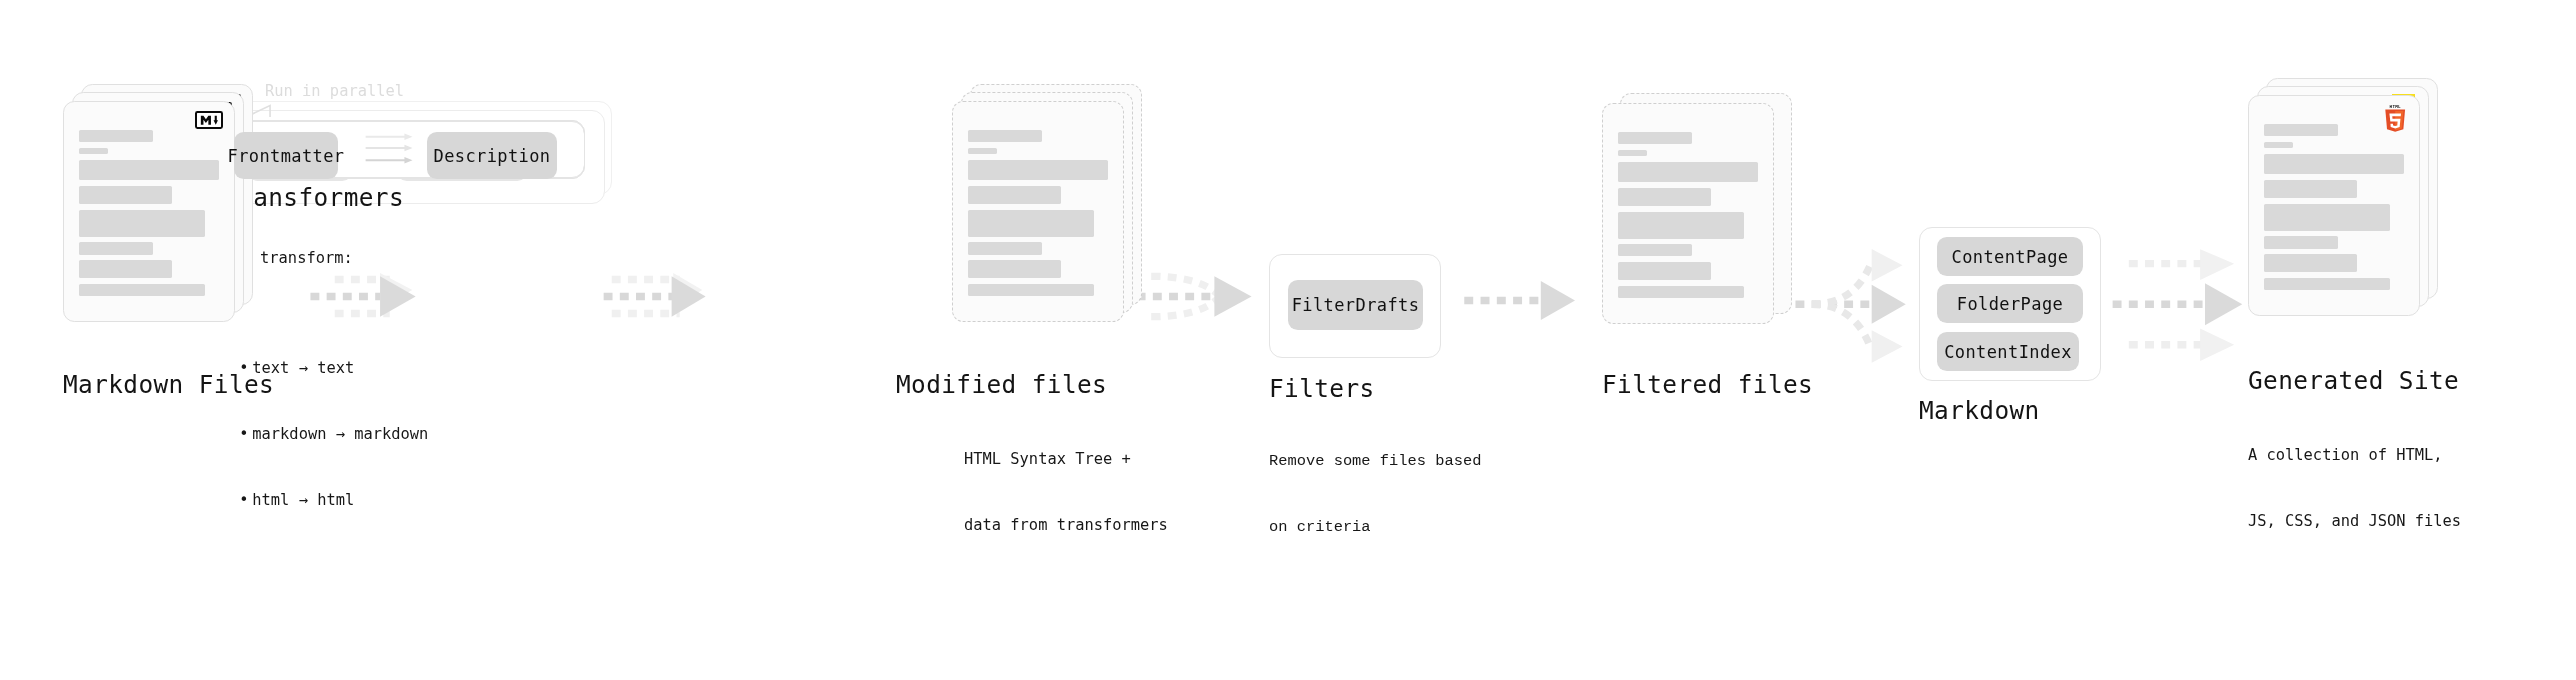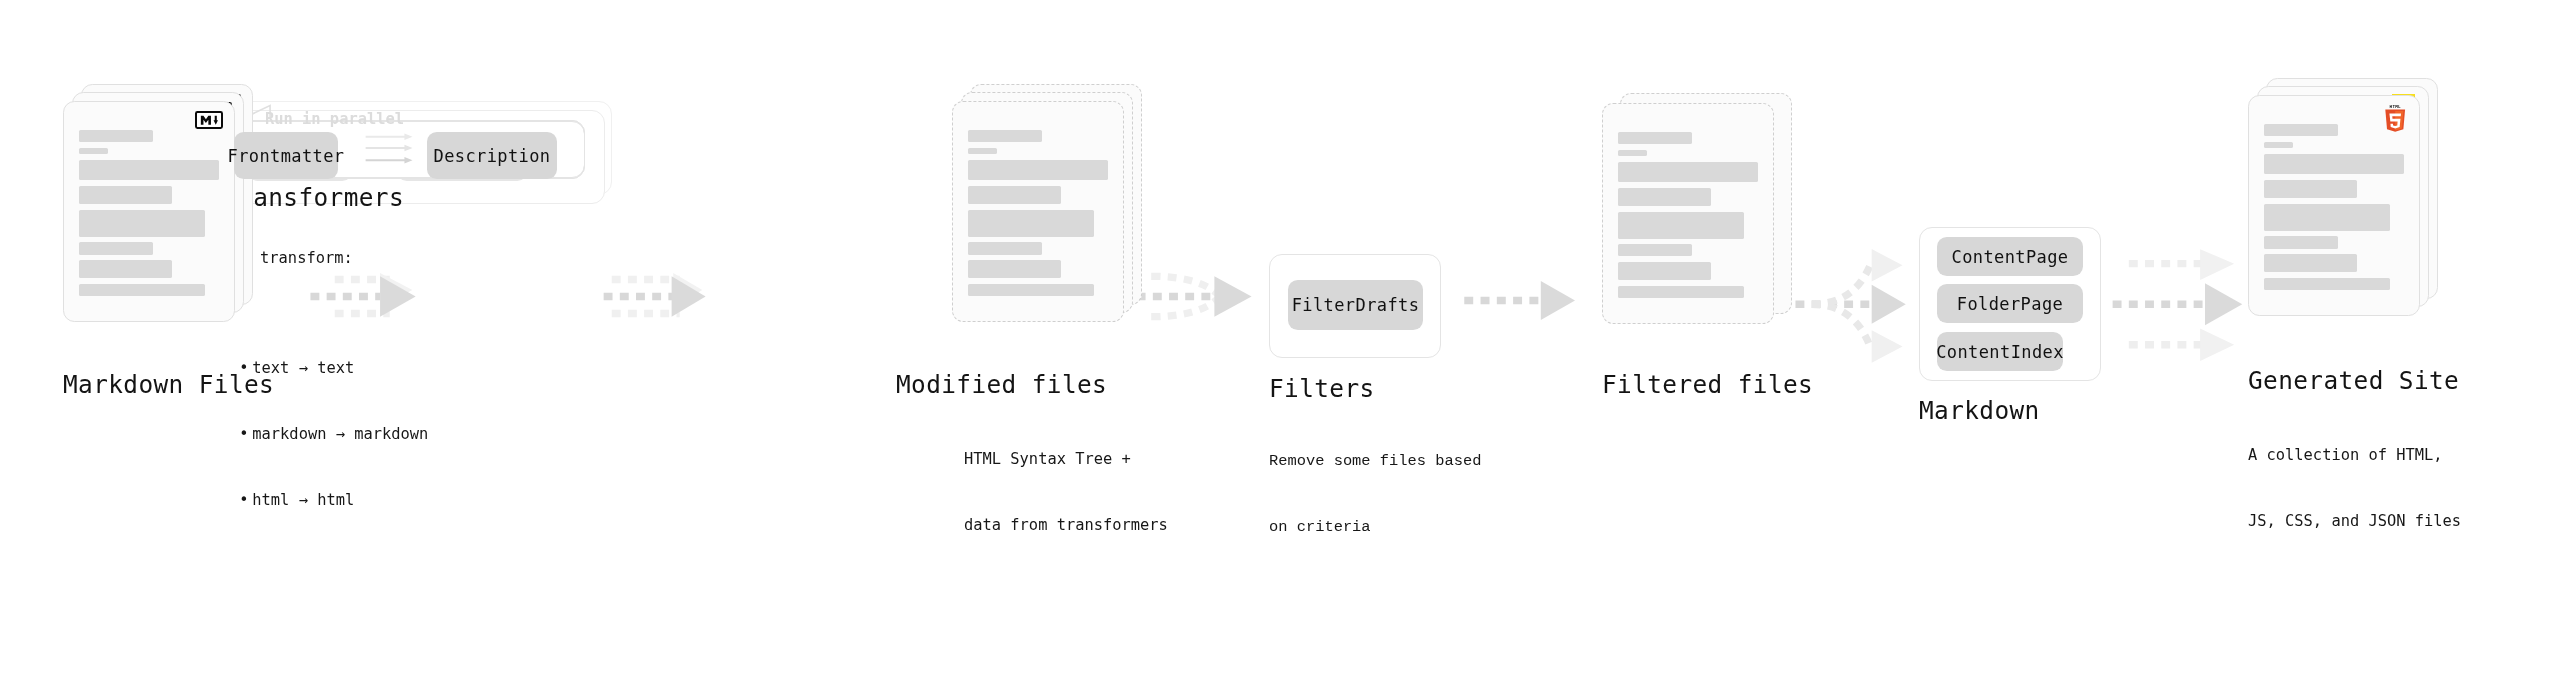--- a/index.html
+++ b/index.html
@@ -230,21 +230,21 @@
     <polygon points="50,18 60,22 50,26" fill="#e4e4e4"></polygon>
     <polygon points="50,33 60,37 50,41" fill="#d4d4d4"></polygon>
   </svg>
 
   <div class="pill" style="position:absolute; left:234px; top:132px; width:104px; height:47px; z-index:5;">Frontmatter</div>
   <div class="pill" style="position:absolute; left:427px; top:132px; width:130px; height:47px; z-index:5;text-align:center;">Description</div>
 
   <svg class="conn" style="left:231px; top:99px;" width="57" height="39" viewBox="0 0 70 48">
     <path d="M2 46 L2 30 L48 8 L48 22" fill="none" stroke="#e0e0e0" stroke-width="2"></path>
   </svg>
-  <div class="annot" style="left:265px; top:110px;font-weight:bold;">Run in parallel</div>
+  <div class="annot" style="left:265px; top:82px;">Run in parallel</div>
 
   <div class="caption-title" style="left:223px; top:183px;">Transformers</div>
   <div class="caption-sub" style="left:223px; top:203px;">
     <div>Can transform:</div>
     <ul>
       <li>text → text</li>
       <li>markdown → markdown</li>
       <li>html → html</li>
     </ul>
   </div>
@@ -332,21 +332,21 @@
       <path d="M44 84 Q96 84 116 136" stroke="#e8e8e8"></path>
     </g>
     <polygon points="118,60 160,84 118,108" fill="#dadada"></polygon>
     <polygon points="118,16 156,36 118,56" fill="#f0f0f0"></polygon>
     <polygon points="118,116 156,136 118,156" fill="#f0f0f0"></polygon>
   </svg>
 
   <div class="group-box" style="left:1919px; top:227px; width:182px; height:154px;"></div>
   <div class="pill" style="position:absolute; left:1937px; top:237px; width:146px; height:39px;">ContentPage</div>
   <div class="pill" style="position:absolute; left:1937px; top:284px; width:146px; height:39px;">FolderPage</div>
-  <div class="pill" style="position:absolute; left:1937px; top:332px; width:126px; height:39px;">ContentIndex</div>
+  <div class="pill" style="position:absolute; left:1937px; top:332px; width:142px; height:39px;">ContentIndex</div>
 
   <div class="caption-title" style="left:1919px; top:396px;">Markdown</div>
 
   <svg class="conn" style="left:2111px; top:236px;" width="141" height="130" viewBox="0 0 174 160">
     <g stroke-dasharray="11 9" stroke-width="9" fill="none" stroke-linecap="butt">
       <path d="M2 84 H128" stroke="#d8d8d8"></path>
       <path d="M22 34 H118" stroke="#eeeeee"></path>
       <path d="M22 134 H118" stroke="#eeeeee"></path>
     </g>
     <polygon points="116,58 162,84 116,110" fill="#dadada"></polygon>

